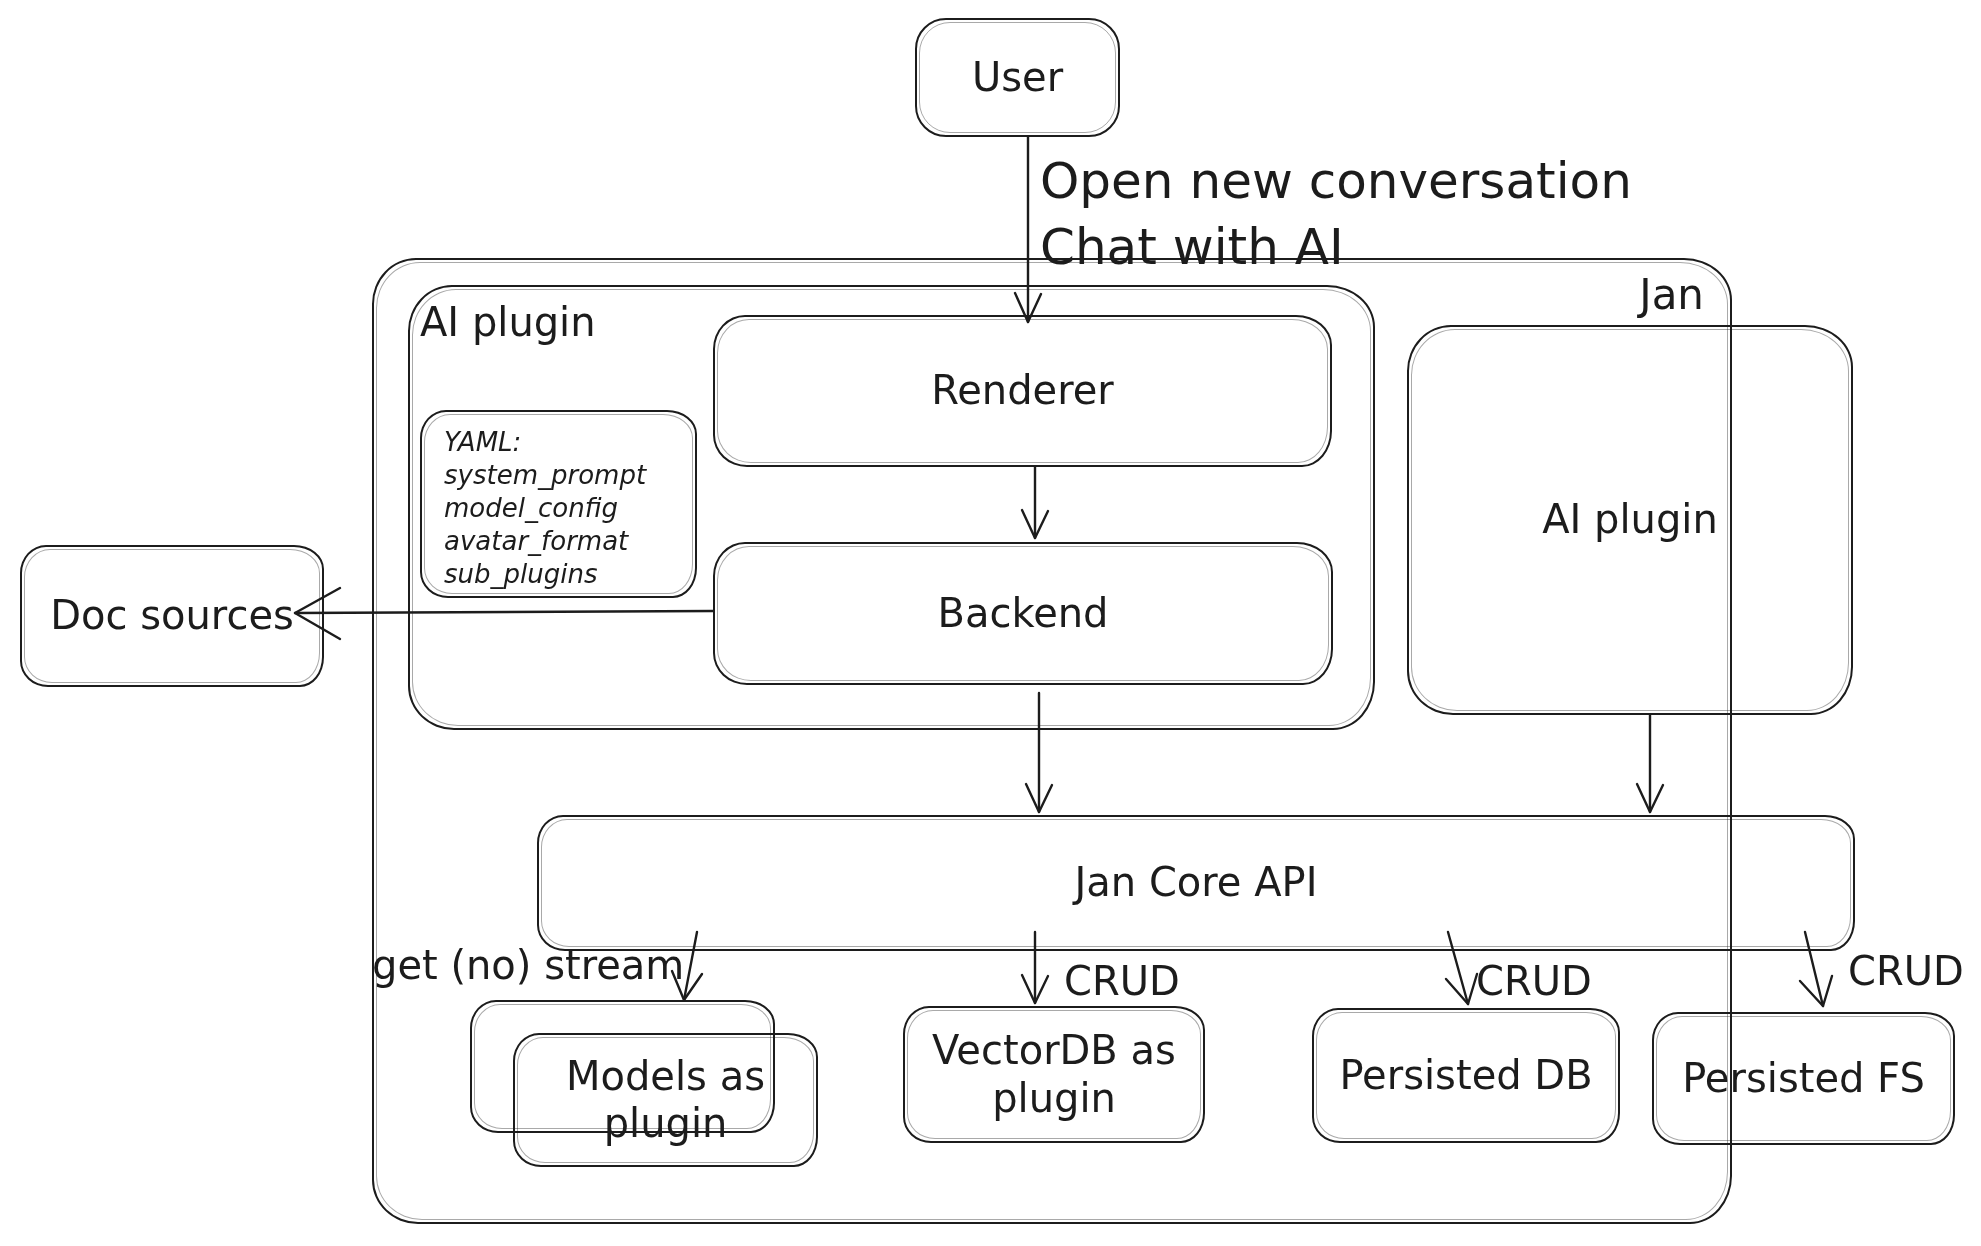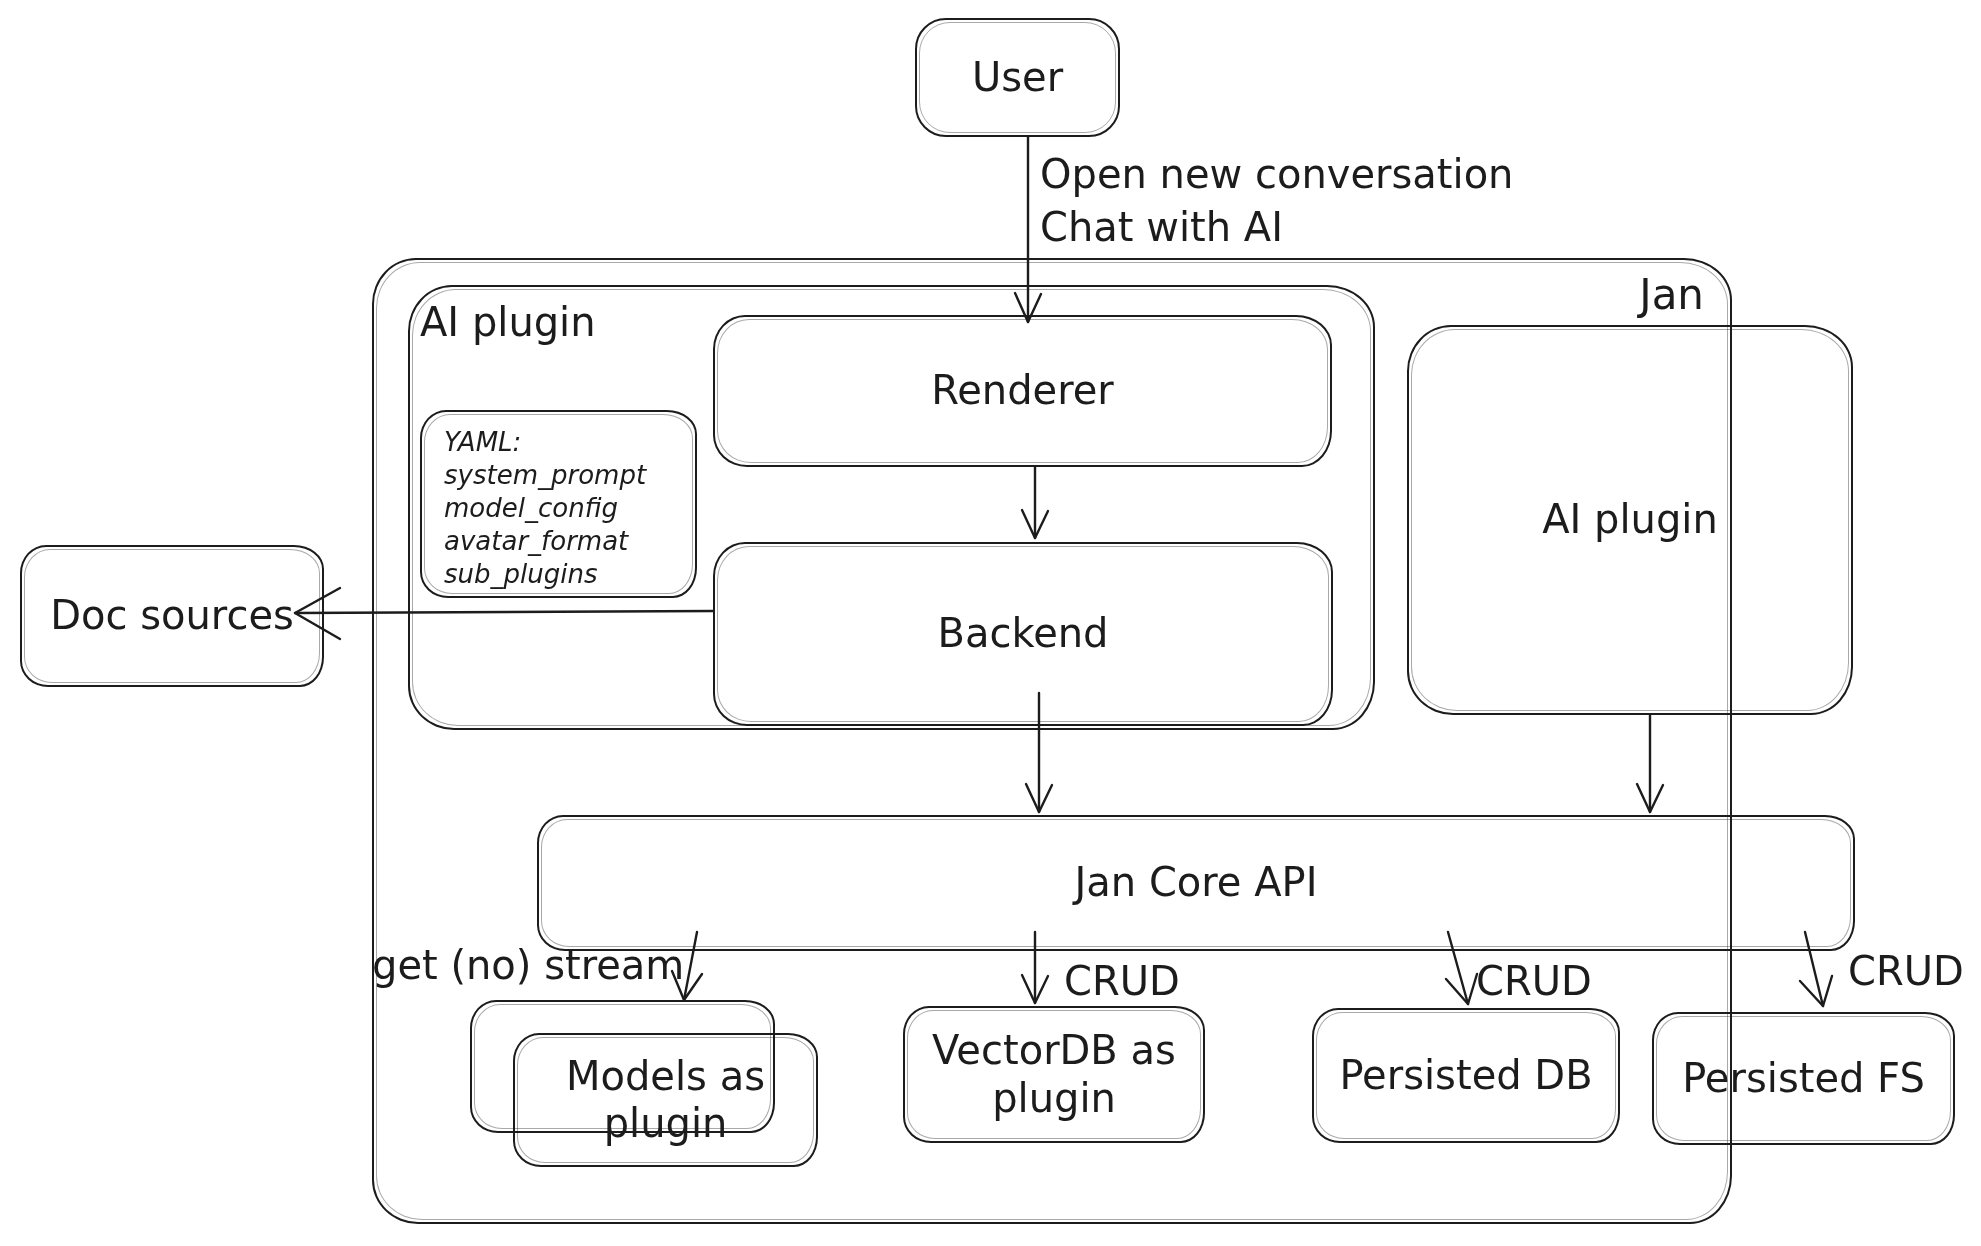--- a/index.html
+++ b/index.html
@@ -19,21 +19,21 @@
   }
   .r-sm{border-radius:26px 30px 24px 28px / 28px 24px 30px 26px;}
   .r-md{border-radius:32px 36px 30px 34px / 34px 30px 36px 32px;}
   .r-lg{border-radius:44px 48px 42px 46px / 46px 42px 48px 44px;}
   .centered{display:flex;align-items:center;justify-content:center;text-align:center;
     font-size:40px;line-height:1.18;}
   .corner-label{position:absolute;font-size:40px;white-space:nowrap;}
   .yaml{font-size:26px;line-height:33px;padding:14px 10px 0 22px;font-style:italic;}
   .yaml div{white-space:nowrap;}
   .edge-label{position:absolute;font-size:40px;white-space:nowrap;}
-  .edge-label.small{font-size:40px;line-height:1.32;}
+  .edge-label.small{font-size:50px;line-height:1.32;}
   svg.arrows{position:absolute;left:0;top:0;width:1981px;height:1246px;
     pointer-events:none;color:var(--stroke,#1c1c1c);}
   svg.arrows path{fill:none;stroke:currentColor;stroke-width:2.4;stroke-linecap:round;stroke-linejoin:round;}
 </style>
 </head>
 <body>
 
 <div class="canvas">
 
   <div class="node r-lg" style="left:372px;top:258px;width:1360px;height:966px;text-decoration:underline;">
@@ -53,21 +53,21 @@
   </div>
 
   <div class="node r-sm yaml" style="left:420px;top:410px;width:277px;height:188px;">
     <div>YAML:</div>
     <div>system_prompt</div>
     <div>model_config</div>
     <div>avatar_format</div>
     <div>sub_plugins</div>
   </div>
 
-  <div class="node r-md centered" style="left:713px;top:542px;width:620px;height:184px;">
+  <div class="node r-md centered" style="left:713px;top:542px;width:620px;height:143px;">
     <span>Backend</span>
   </div>
 
   <div class="node r-lg centered" style="left:1407px;top:325px;width:446px;height:390px;">
     <span>AI plugin</span>
   </div>
 
   <div class="node r-sm centered" style="left:20px;top:545px;width:304px;height:142px;">
     <span>Doc sources</span>
   </div>

